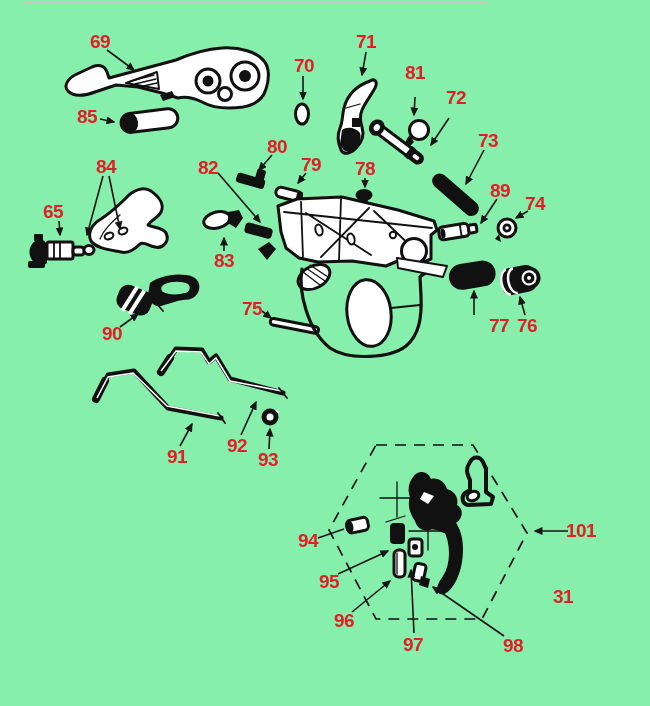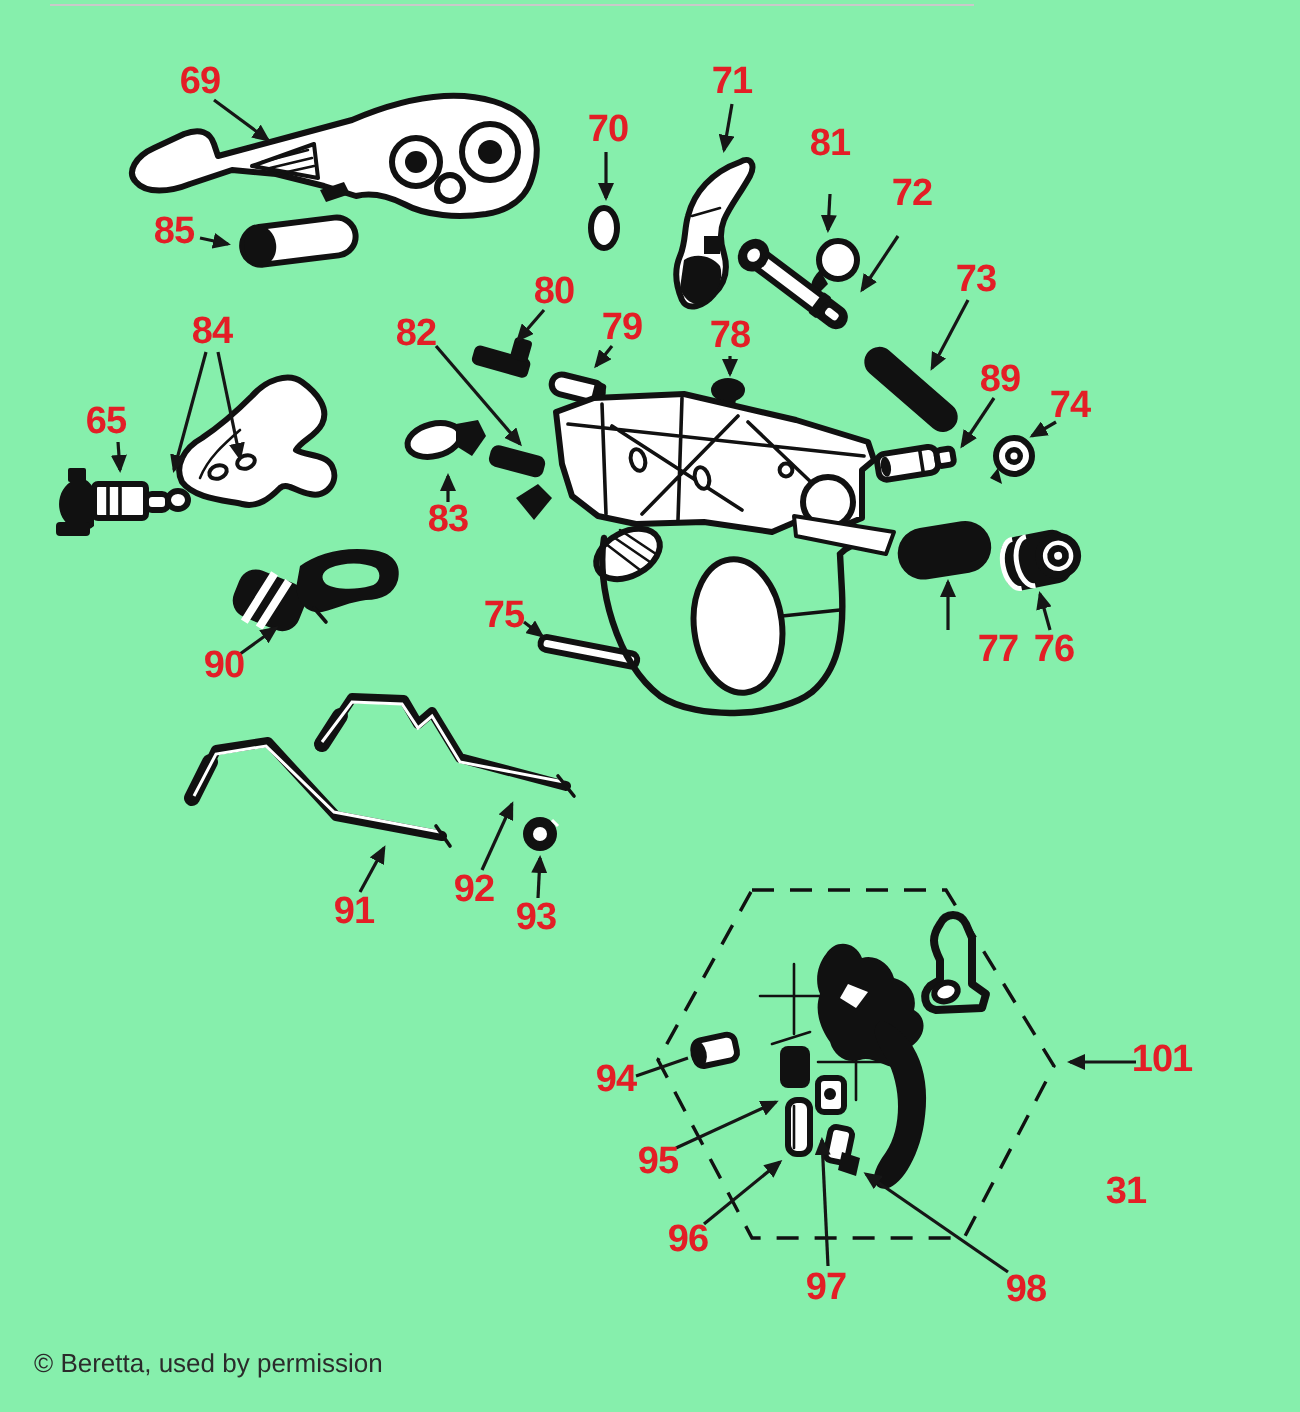--- a/index.html
+++ b/index.html
@@ -288,14 +288,13 @@
       <div class="callout" style="left: 268px; top: 459px;">93</div>
       <div class="callout" style="left: 308px; top: 540px; text-align: center;">94</div>
       <div class="callout" style="left: 329px; top: 581px;">95</div>
       <div class="callout" style="left: 344px; top: 620px;">96</div>
       <div class="callout" style="left: 413px; top: 644px;">97</div>
       <div class="callout" style="left: 513px; top: 645px;">98</div>
       <div class="callout" style="left: 581px; top: 530px;">101</div>
       <div class="callout" style="left: 563px; top: 596px;">31</div>
     </div>
 
-  <div id="footer-copyright">© Beretta, used by permission</div>
 </div>
 
 </body></html>

